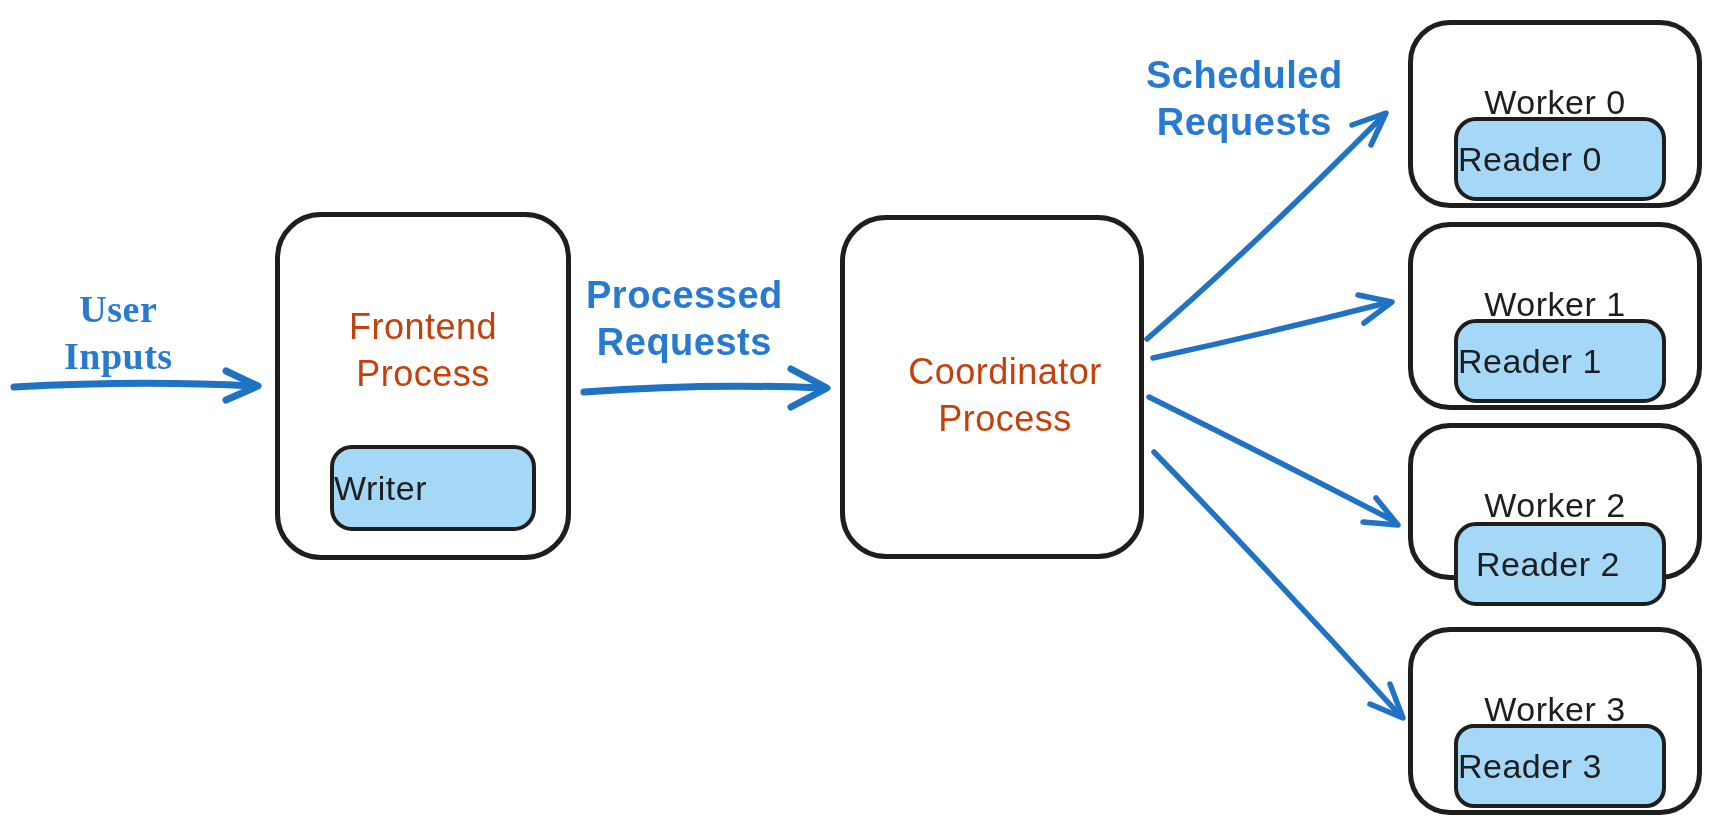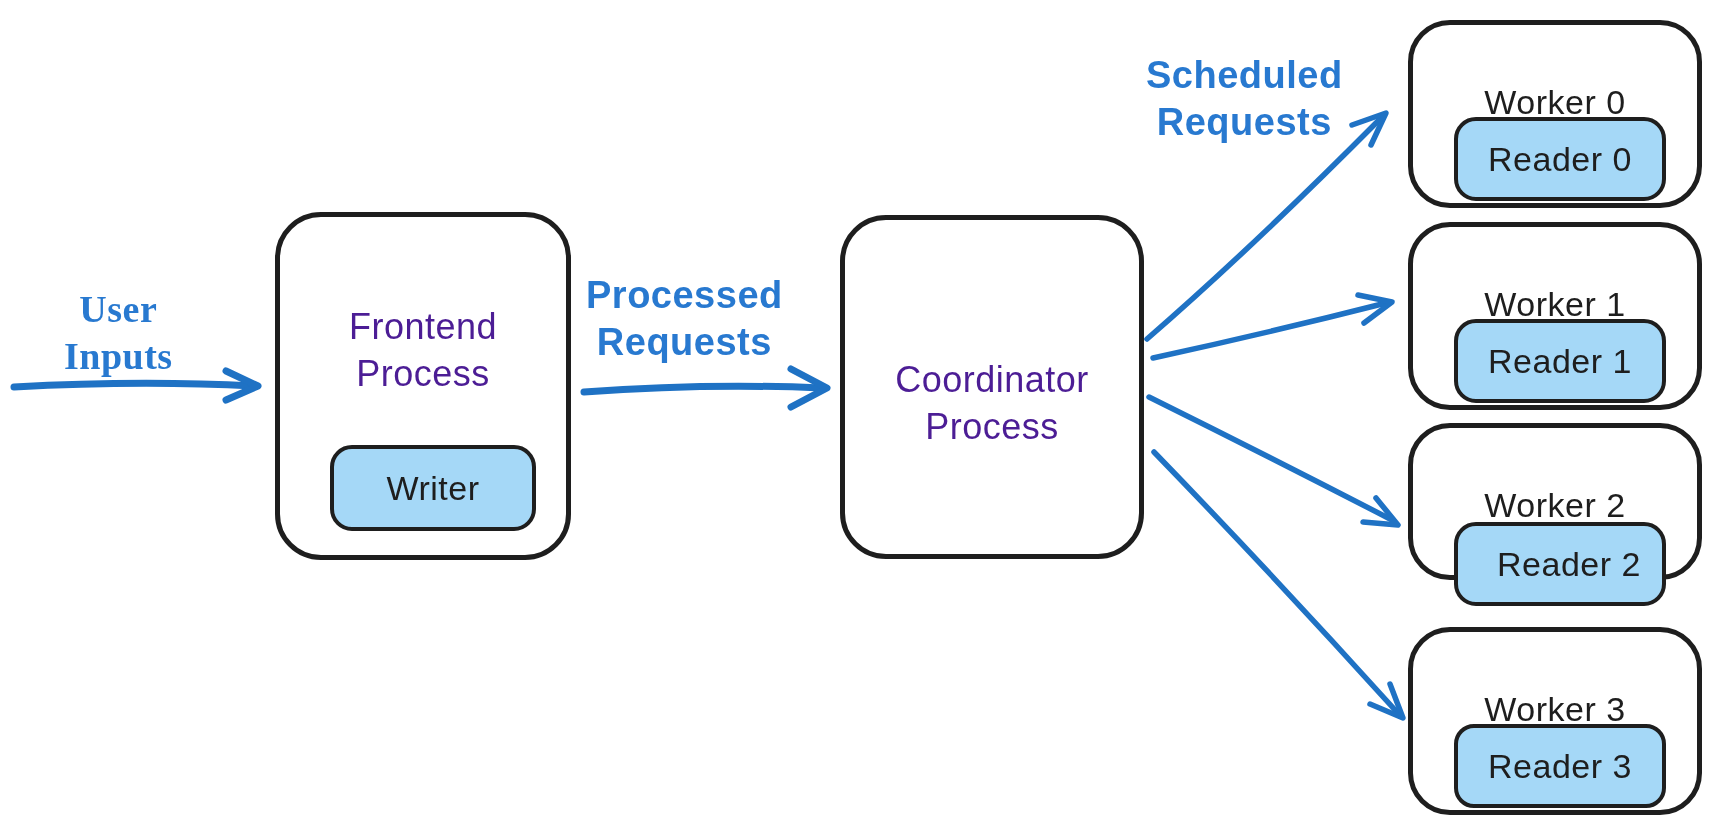--- a/index.html
+++ b/index.html
@@ -29,21 +29,21 @@
     position:absolute;
     background:#ffffff;
     border:5px solid #1e1e1e;
     box-sizing:border-box;
   }
   .big-box{border-radius:46px;}
   .box-title{
     position:absolute;
     left:0;width:100%;
     text-align:center;
-    color:#4c1d95;
+    color:#c2410c;
     font-size:36px;
     font-weight:500;
     line-height:47px;
     letter-spacing:0.5px;
   }
   .worker-box{border-radius:42px;}
   .worker-title{
     position:absolute;
     left:0;top:26px;width:100%;
     text-align:center;
@@ -54,21 +54,20 @@
     margin-top:32px;
   }
   .sub-box{
     position:absolute;
     background:#a5d8f7;
     border:4px solid #1e1e1e;
     box-sizing:border-box;
     border-radius:22px;
     display:flex;
     align-items:center;
-    justify-content:center;
     color:#1e1e1e;
     font-size:34px;
     font-weight:500;
     letter-spacing:0.5px;
   }
 </style>
 </head>
 <body>
 
 <div class="canvas">
@@ -119,21 +118,21 @@
     <div class="box-title" style="top:86px;">
       <div>Frontend</div>
       <div>Process</div>
     </div>
     <div class="sub-box" style="left:50px;top:228px;width:206px;height:86px;">
       <span>Writer</span>
     </div>
   </div>
 
   <div class="box big-box" style="left:840px;top:215px;width:304px;height:344px;">
-    <div class="box-title" style="top:136px;">
+    <div class="box-title" style="top:128px;padding-left:13px;">
       <div>Coordinator</div>
       <div>Process</div>
     </div>
   </div>
 
   <div class="box worker-box" style="left:1408px;top:20px;width:294px;height:188px;">
     <div class="worker-title">Worker 0</div>
     <div class="sub-box" style="left:41px;top:92px;width:212px;height:84px;">
       <span>Reader 0</span>
     </div>

